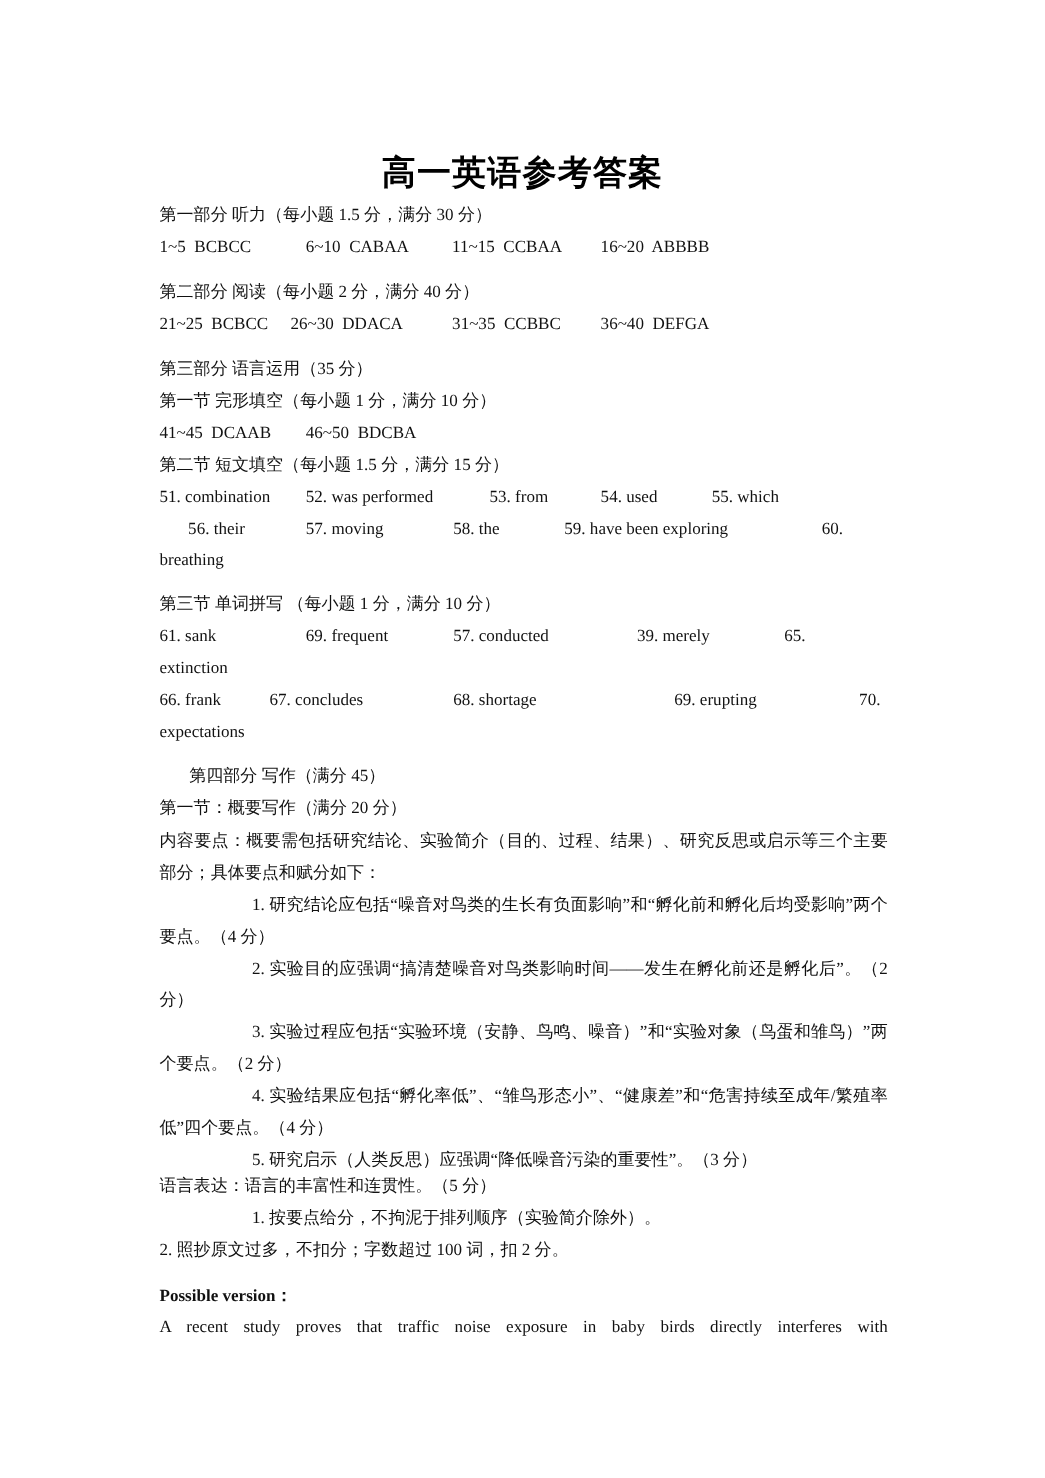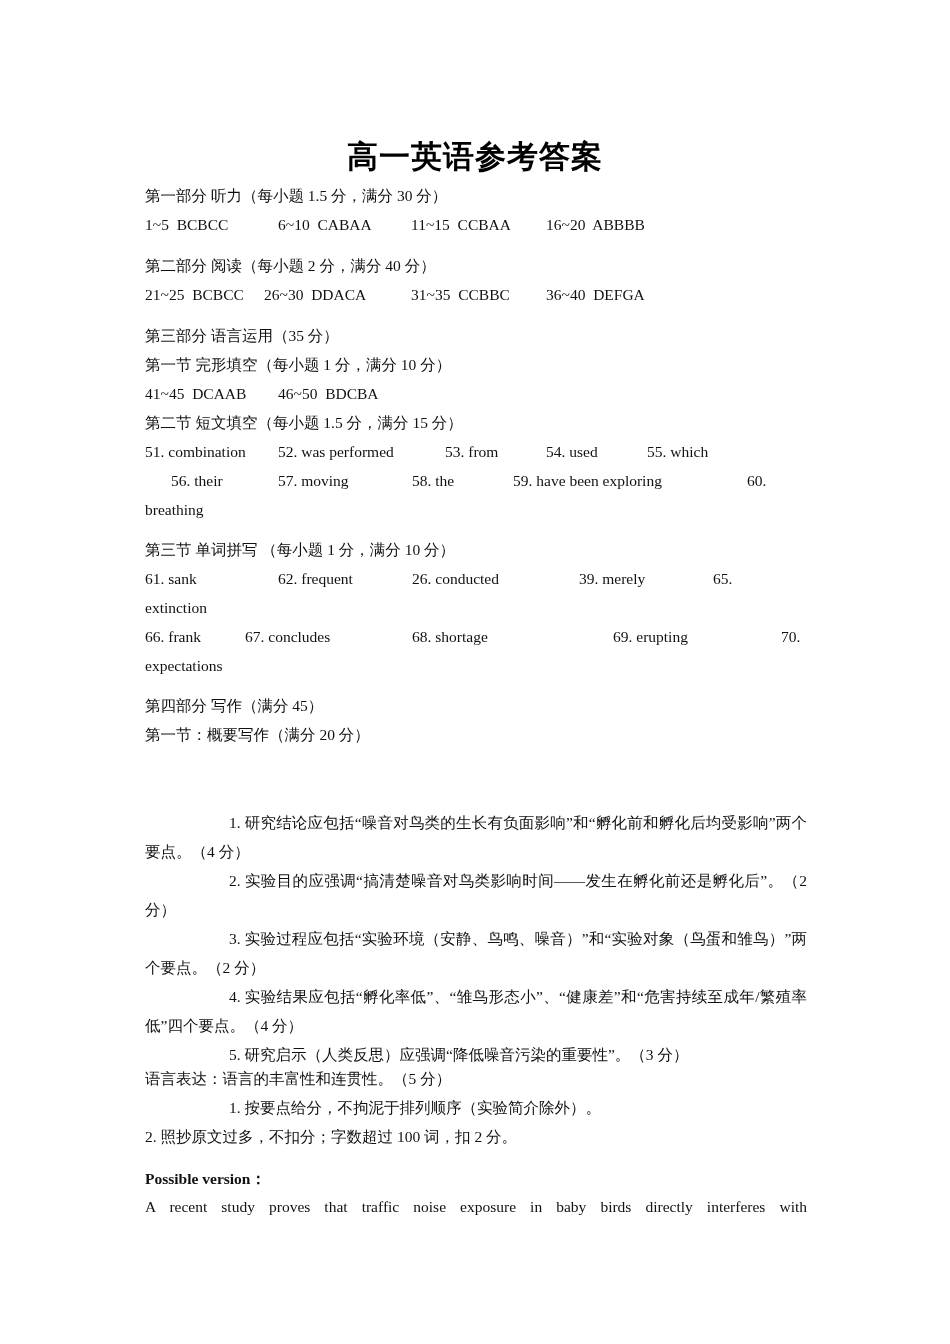--- a/index.html
+++ b/index.html
@@ -61,37 +61,38 @@
     <span class="cell" style="left:133px;">57.  moving</span>
     <span class="cell" style="left:267px;">58.  the</span>
     <span class="cell" style="left:368px;">59.  have  been  exploring</span>
     <span class="cell" style="left:602px;">60.</span>
   </div>
   <div class="line" style="top:500px;">breathing</div>
 
   <div class="line" style="top:540px;">第三节  单词拼写  （每小题 1 分，满分 10 分）</div>
   <div class="row" style="top:569px;">
     <span class="cell" style="left:0;">61.  sank</span>
-    <span class="cell" style="left:133px;">62.  frequent</span>
-    <span class="cell" style="left:267px;">26.  conducted</span>
+    <span class="cell" style="left:133px;">69.  frequent</span>
+    <span class="cell" style="left:267px;">57.  conducted</span>
     <span class="cell" style="left:434px;">39.  merely</span>
     <span class="cell" style="left:568px;">65.</span>
   </div>
   <div class="line" style="top:598px;">extinction</div>
   <div class="row" style="top:627px;">
     <span class="cell" style="left:0;">66.  frank</span>
     <span class="cell" style="left:100px;">67.  concludes</span>
     <span class="cell" style="left:267px;">68.  shortage</span>
     <span class="cell" style="left:468px;">69.  erupting</span>
     <span class="cell" style="left:636px;">70.</span>
   </div>
   <div class="line" style="top:656px;">expectations</div>
 
-  <div class="line" style="top:696px;">第四部分  写作（满分 45）</div>
+  <div class="line" style="top:696px;margin-left:27px;">第四部分  写作（满分 45）</div>
   <div class="line" style="top:725px;">第一节：概要写作（满分 20 分）</div>
+  <div class="para" style="top:750px;">内容要点：概要需包括研究结论、实验简介（目的、过程、结果）、研究反思或启示等三个主要部分；具体要点和赋分如下：</div>
 
   <div class="para indent" style="top:808px;">1. 研究结论应包括“噪音对鸟类的生长有负面影响”和“孵化前和孵化后均受影响”两个要点。（4 分）</div>
   <div class="para indent" style="top:866px;">2. 实验目的应强调“搞清楚噪音对鸟类影响时间——发生在孵化前还是孵化后”。（2 分）</div>
   <div class="para indent" style="top:924px;">3. 实验过程应包括“实验环境（安静、鸟鸣、噪音）”和“实验对象（鸟蛋和雏鸟）”两个要点。（2 分）</div>
   <div class="para indent" style="top:982px;">4. 实验结果应包括“孵化率低”、“雏鸟形态小”、“健康差”和“危害持续至成年/繁殖率低”四个要点。（4 分）</div>
   <div class="para indent" style="top:1040px;">5. 研究启示（人类反思）应强调“降低噪音污染的重要性”。（3 分）</div>
 
   <div class="line" style="top:1069px;">语言表达：语言的丰富性和连贯性。（5 分）</div>
   <div class="line" style="top:1098px; left:229px;">1. 按要点给分，不拘泥于排列顺序（实验简介除外）。</div>
   <div class="line" style="top:1127px;">2. 照抄原文过多，不扣分；字数超过 100 词，扣 2 分。</div>

